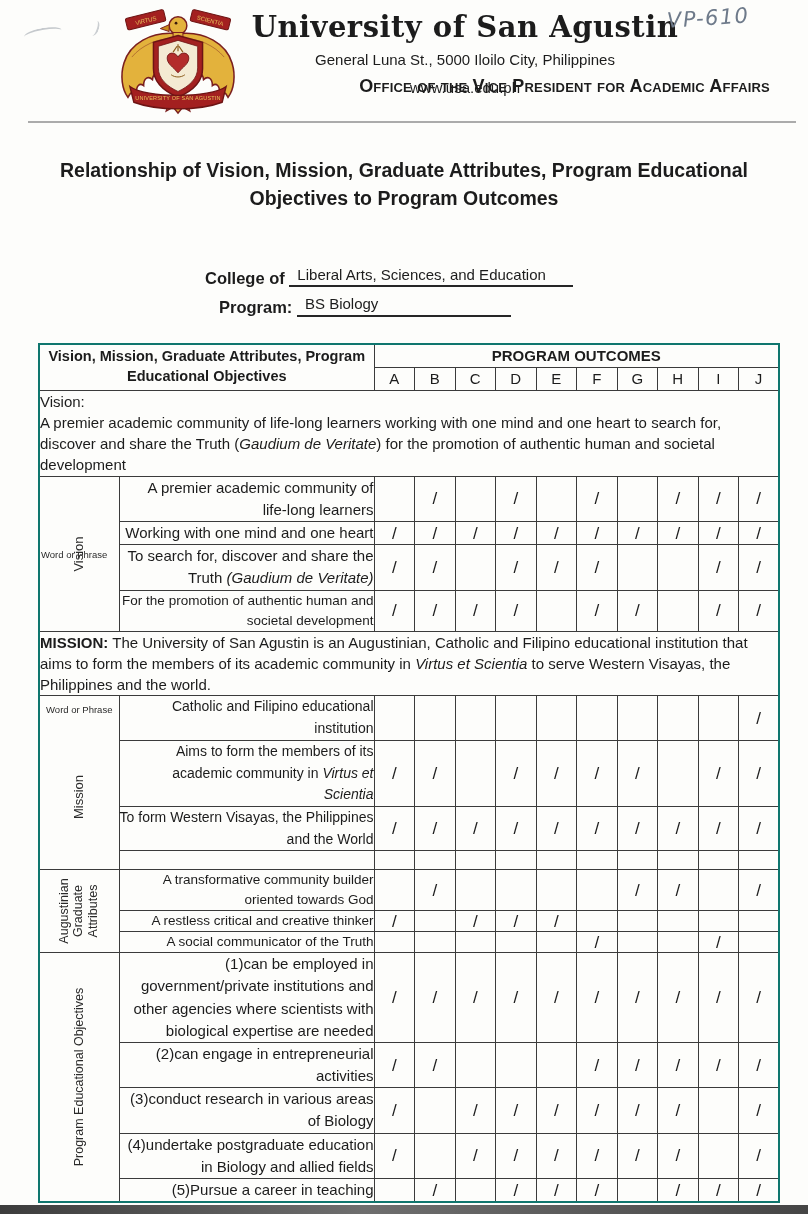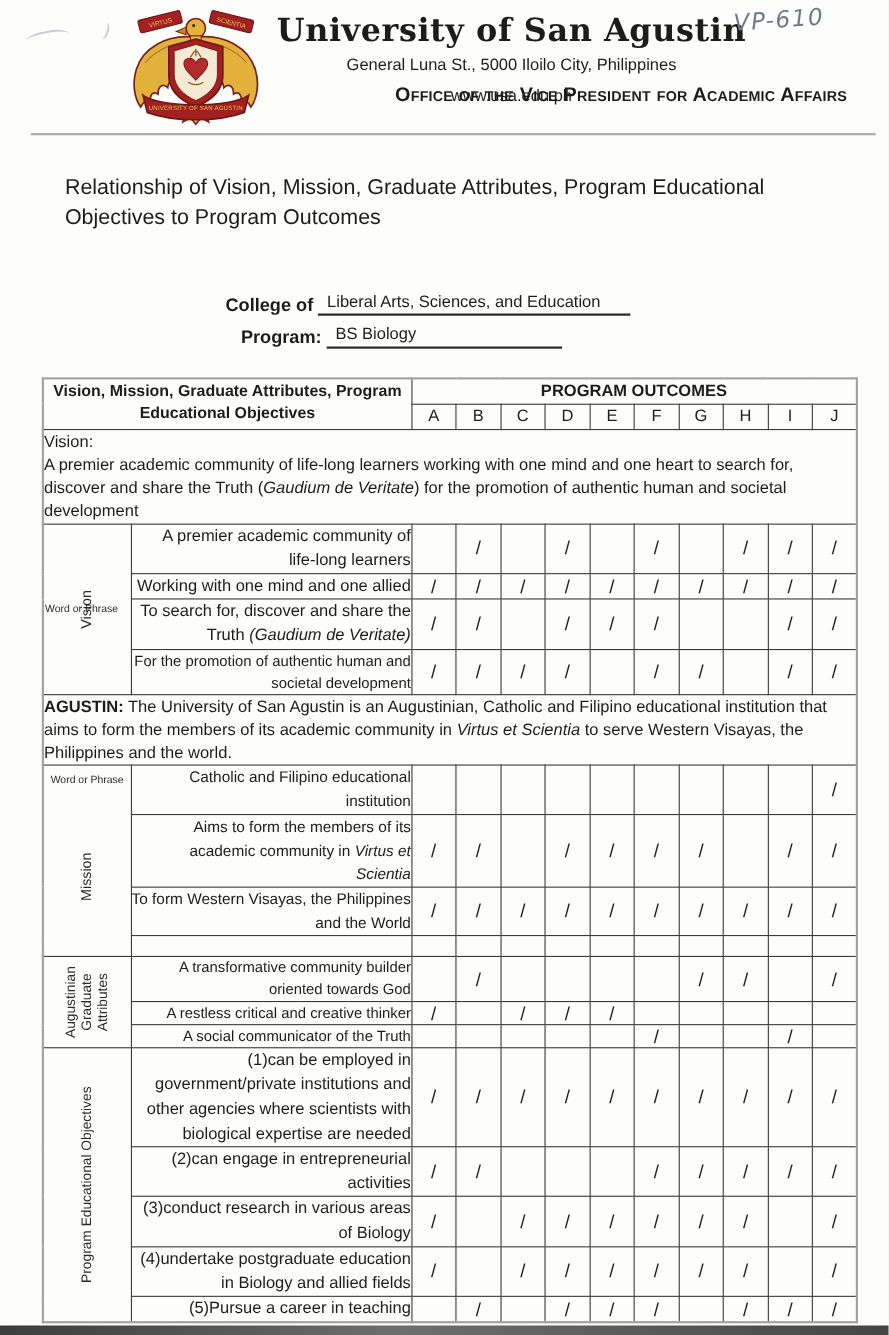--- a/index.html
+++ b/index.html
@@ -17,33 +17,33 @@
   .office{position:absolute;left:150px;top:76px;width:620px;text-align:right;
     font-weight:bold;font-size:18px;font-variant:small-caps;letter-spacing:.2px;}
   .rule{position:absolute;left:28px;right:12px;top:121px;border-top:2px solid #ababab;}
   .vp-code{position:absolute;right:58px;top:6px;font-size:21px;font-style:italic;
     color:#6e7a8a;transform:rotate(-4deg);letter-spacing:1.5px;font-family:"DejaVu Sans",sans-serif;}
   .scribble-a{position:absolute;left:24px;top:28px;width:38px;height:9px;
     border-top:2px solid #99a0a8;border-radius:60%;transform:rotate(-10deg);opacity:.55;}
   .scribble-b{position:absolute;left:90px;top:20px;width:7px;height:16px;
     border-right:2px solid #99a0a8;border-radius:50%;transform:rotate(18deg);opacity:.5;}
   
-  .doc-title{margin:32px auto 0;max-width:690px;
-    font-weight:normal;font-size:19.5px;line-height:1.45;}
+  .doc-title{margin:32px auto 0;max-width:690px;text-align:center;
+    font-weight:bold;font-size:19.5px;line-height:1.45;}
   .form-lines{margin:24px 0 0 205px;font-size:16.5px;}
   .form-row .label{font-weight:bold;}
   .fill-line{display:inline-block;border-bottom:2px solid #262626;
     padding:0 8px 1px 8px;font-size:15px;line-height:1.3;vertical-align:bottom;}
   .form-row.college .fill-line{min-width:268px;margin-top:28px;}
   .form-row.program{margin-left:14px;margin-top:7px;}
   .form-row.program .fill-line{min-width:198px;}
   
   table.matrix{margin:26px 0 0 38px;width:740px;border-collapse:collapse;table-layout:fixed;}
   .matrix td{border:1px solid #3b3b3b;padding:0;vertical-align:middle;}
-  .matrix{border:2px solid #a3a3a3;padding-left:22px;}
+  .matrix{border:2px solid #0f766e;padding-left:22px;}
   .corner{font-weight:bold;text-align:center;font-size:14.5px;line-height:1.35;padding:2px 6px;}
   .outcomes-hdr{font-weight:bold;text-align:center;font-size:15px;height:22px;}
   .col-letter{text-align:center;font-size:15px;height:22px;}
   .banner-cell{padding:4px 9px;font-size:15px;line-height:1.42;text-align:left;}
   .banner-cell em{font-style:italic;}
   .phrase-cell{padding:3px 9px;font-size:15px;line-height:1.48;text-align:right;}
   .phrase-cell.bold{font-weight:normal;font-size:14px;line-height:1.55;}
   .phrase-cell.small{font-size:13.5px;}
   .phrase-cell.empty{height:18px;}
   .mark-cell{text-align:center;font-size:17px;line-height:1;}
@@ -182,21 +182,21 @@
           <td class="mark-cell"></td>
           <td class="mark-cell">/</td>
           <td class="mark-cell"></td>
           <td class="mark-cell">/</td>
           <td class="mark-cell"></td>
           <td class="mark-cell">/</td>
           <td class="mark-cell">/</td>
           <td class="mark-cell">/</td>
         </tr>
         <tr>
-          <td class="phrase-cell"><span>Working with one mind and one allied</span></td>
+          <td class="phrase-cell"><span>Working with one mind and one heart</span></td>
           <td class="mark-cell">/</td>
           <td class="mark-cell">/</td>
           <td class="mark-cell">/</td>
           <td class="mark-cell">/</td>
           <td class="mark-cell">/</td>
           <td class="mark-cell">/</td>
           <td class="mark-cell">/</td>
           <td class="mark-cell">/</td>
           <td class="mark-cell">/</td>
           <td class="mark-cell">/</td>
@@ -222,21 +222,21 @@
           <td class="mark-cell">/</td>
           <td class="mark-cell"></td>
           <td class="mark-cell">/</td>
           <td class="mark-cell">/</td>
           <td class="mark-cell"></td>
           <td class="mark-cell">/</td>
           <td class="mark-cell">/</td>
         </tr>
         <tr>
           <td colspan="12" class="banner-cell">
-            <div><strong>AGUSTIN:</strong><span> The University of San Agustin is an Augustinian, Catholic and Filipino educational institution that aims to form the members of its academic community in </span><em>Virtus et Scientia</em><span> to serve Western Visayas, the Philippines and the world.</span></div>
+            <div><strong>MISSION:</strong><span> The University of San Agustin is an Augustinian, Catholic and Filipino educational institution that aims to form the members of its academic community in </span><em>Virtus et Scientia</em><span> to serve Western Visayas, the Philippines and the world.</span></div>
           </td>
         </tr>
         <tr>
           <td rowspan="4" class="side-cell layout-stacked">
             <div class="side-horiz">Word or Phrase</div>
             <div class="side-rot">Mission</div>
           </td>
           <td class="phrase-cell bold"><span>Catholic and Filipino educational institution</span></td>
           <td class="mark-cell"></td>
           <td class="mark-cell"></td>

